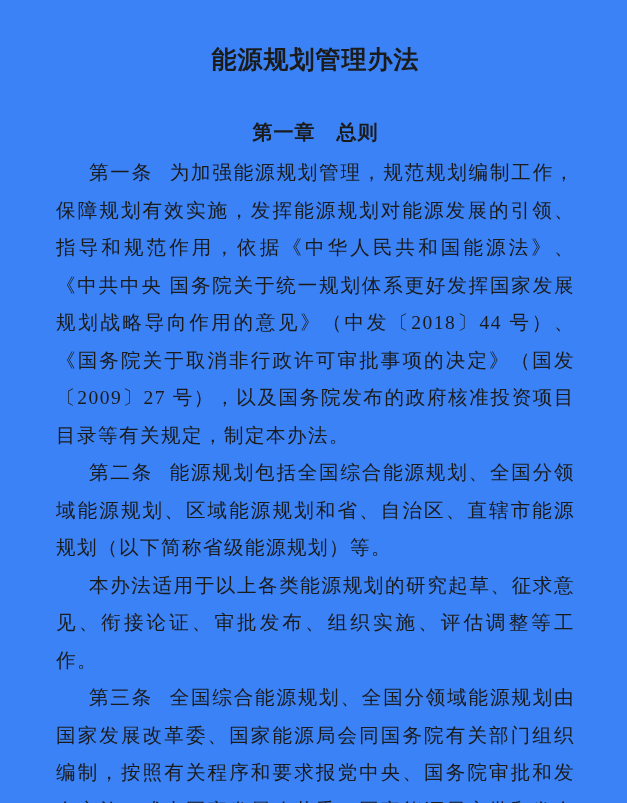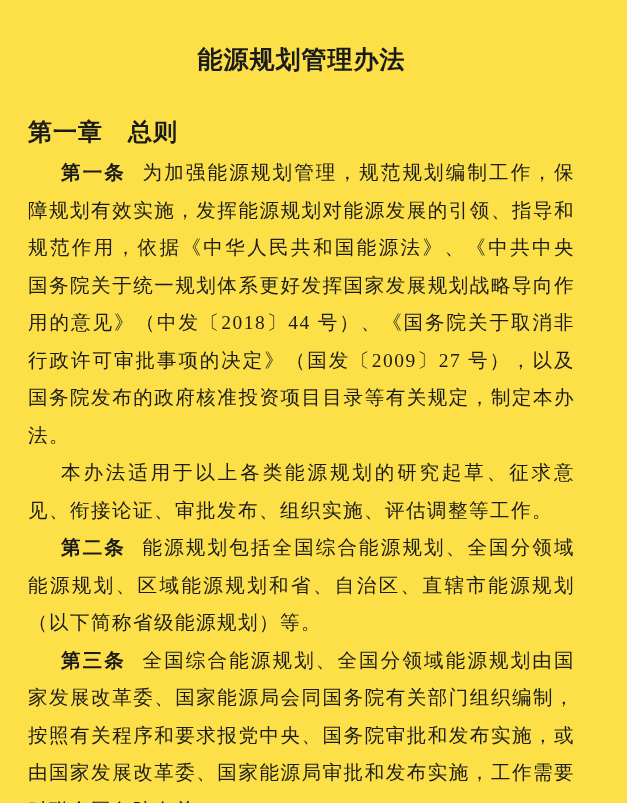--- a/index.html
+++ b/index.html
@@ -11,74 +11,74 @@
     width: 627px;
     height: 803px;
     overflow: hidden;
     font-family: "Liberation Serif", "DejaVu Serif", serif;
     color: #1b1b1b;
   }
   .page {
     box-sizing: border-box;
     width: 627px;
     height: 803px;
-    padding: 44px 52px 0 28px;
-    background: #fde047;
+    padding: 44px 52px 0 56px;
+    background: #3b82f6;
   }
   .doc-title {
     margin: 0;
     text-align: center;
     font-size: 25px;
     font-weight: bold;
     line-height: 32px;
     letter-spacing: 1px;
   }
   .chapter-heading {
     margin: 42px 0 0 0;
-    text-align: left;
-    font-size: 24px;
+    text-align: center;
+    font-size: 20px;
     font-weight: bold;
     line-height: 28px;
     letter-spacing: 1px;
   }
   .body-text {
     margin-top: 8px;
   }
   p.para {
     margin: 0;
     font-size: 19.5px;
     line-height: 37.5px;
     text-align: justify;
     text-justify: inter-ideograph;
     text-indent: 33px;
     letter-spacing: 1.5px;
     word-break: break-all;
   }
   .lead {
-    font-weight: bold;
+    font-weight: normal;
   }
   .lead:not(:empty) {
     margin-right: 0.85em;
   }
 </style>
 </head>
 <body>
 
 <div class="page">
 
   <h1 class="doc-title">能源规划管理办法</h1>
 
   <h2 class="chapter-heading">第一章　总则</h2>
 
   <div class="body-text">
 
     <p class="para"><span class="lead">第一条</span><span>为加强能源规划管理，规范规划编制工作，保障规划有效实施，发挥能源规划对能源发展的引领、指导和规范作用，依据《中华人民共和国能源法》、《中共中央 国务院关于统一规划体系更好发挥国家发展规划战略导向作用的意见》（中发〔2018〕44 号）、《国务院关于取消非行政许可审批事项的决定》（国发〔2009〕27 号），以及国务院发布的政府核准投资项目目录等有关规定，制定本办法。</span></p>
 
+    <p class="para"><span class="lead">第二条</span><span>能源规划包括全国综合能源规划、全国分领域能源规划、区域能源规划和省、自治区、直辖市能源规划（以下简称省级能源规划）等。</span></p>
+
     <p class="para"><span class="lead"></span><span>本办法适用于以上各类能源规划的研究起草、征求意见、衔接论证、审批发布、组织实施、评估调整等工作。</span></p>
-
-    <p class="para"><span class="lead">第二条</span><span>能源规划包括全国综合能源规划、全国分领域能源规划、区域能源规划和省、自治区、直辖市能源规划（以下简称省级能源规划）等。</span></p>
 
 
     <p class="para"><span class="lead">第三条</span><span>全国综合能源规划、全国分领域能源规划由国家发展改革委、国家能源局会同国务院有关部门组织编制，按照有关程序和要求报党中央、国务院审批和发布实施，或由国家发展改革委、国家能源局审批和发布实施，工作需要时联合国务院有关</span></p>
 
   </div>
 
 </div>
 
 </body></html>

